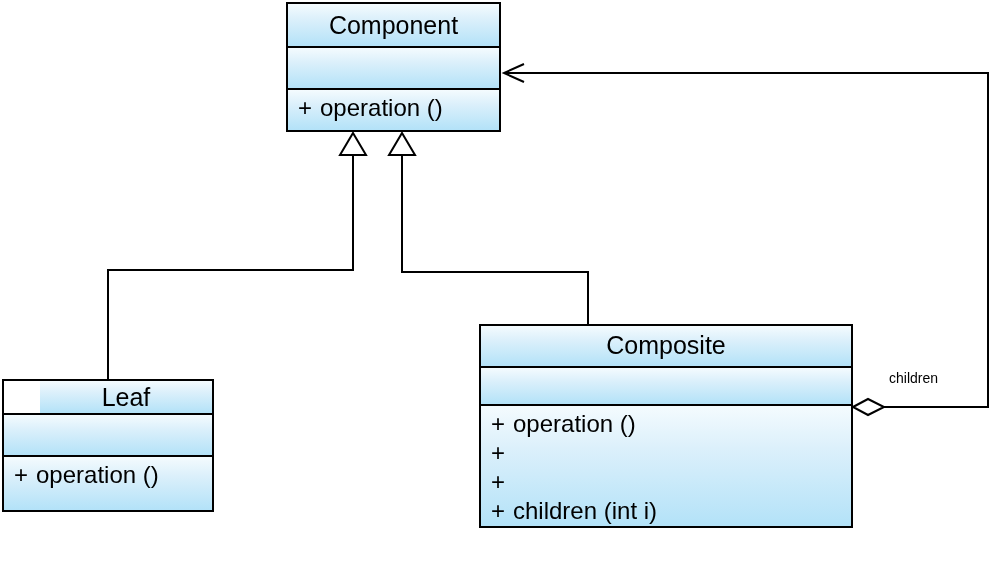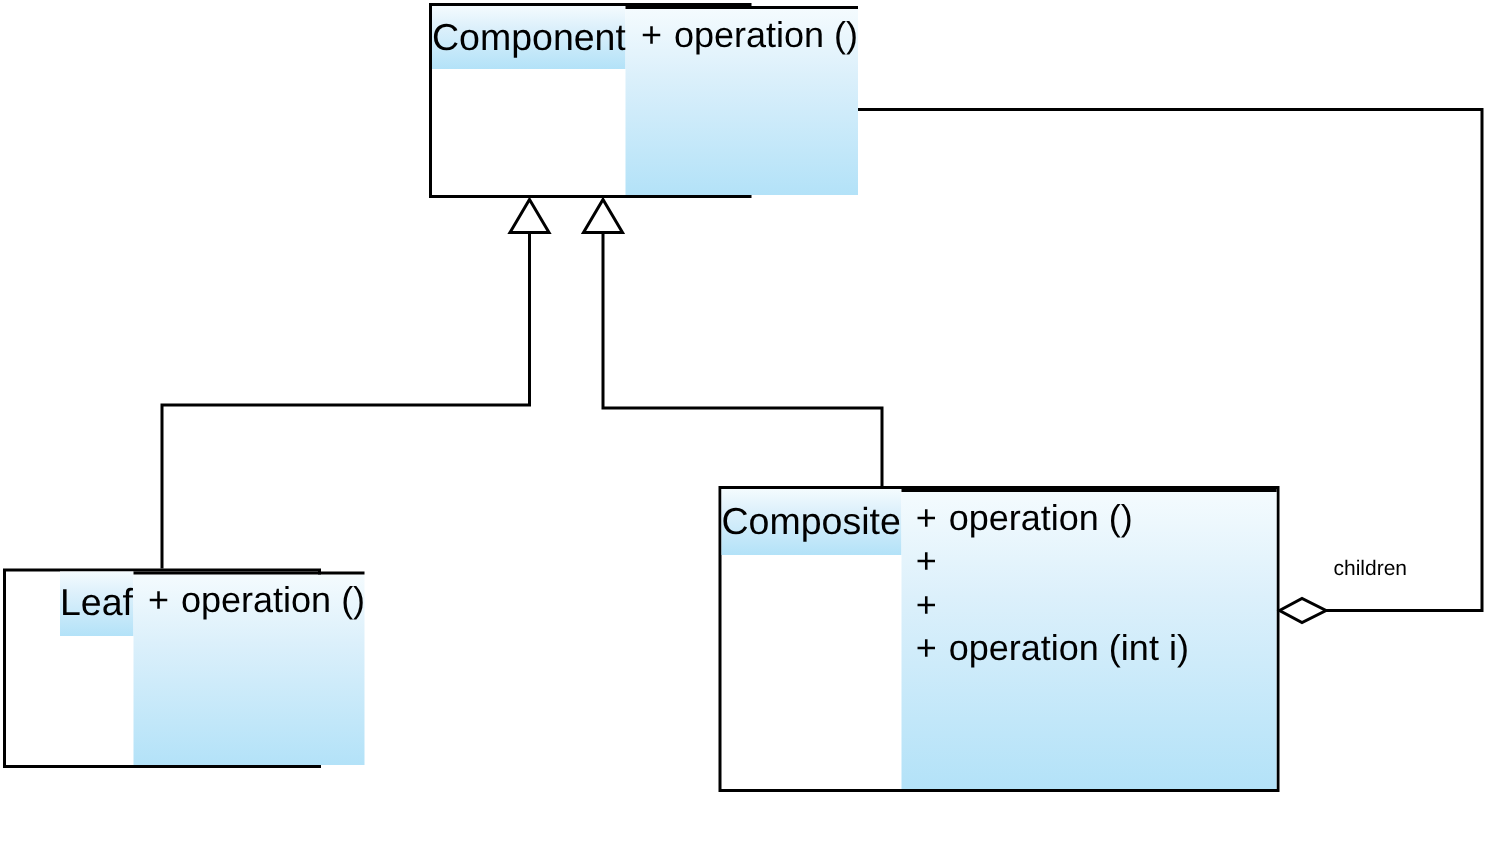--- a/index.html
+++ b/index.html
@@ -22,20 +22,21 @@
     left: 0;
     top: 0;
     width: 1000px;
     height: 575px;
   }
   .uml-class {
     position: absolute;
     box-sizing: border-box;
     border: 2px solid #000000;
     display: flex;
+    flex-direction: column;
   }
   .compartment {
     box-sizing: border-box;
     position: relative;
     background: linear-gradient(to bottom, #f4fbfe 0%, #dcf0fb 35%, #b3e2f8 100%);
   }
   .compartment + .compartment {
     border-top: 2px solid #000000;
   }
   .cmp-name {
@@ -106,21 +107,21 @@
     <div class="compartment cmp-attrs" style="height:42px;"></div>
     <div class="compartment cmp-ops" style="flex:1 1 auto;">
       <div class="op-row">
         <span class="op-vis">+</span>
         <span>operation ()</span>
       </div>
     </div>
   </div>
 
   <div class="uml-class" style="left:2px; top:379px; width:212px; height:133px;">
-    <div class="compartment cmp-name" style="height:43px;margin-left:36px;">
+    <div class="compartment cmp-name" style="height:32px;margin-left:36px;">
       <span>Leaf</span>
     </div>
     <div class="compartment cmp-attrs" style="height:42px;"></div>
     <div class="compartment cmp-ops" style="flex:1 1 auto;">
       <div class="op-row">
         <span class="op-vis">+</span>
         <span>operation ()</span>
       </div>
     </div>
   </div>
@@ -136,20 +137,20 @@
         <span>operation ()</span>
       </div>
       <div class="op-row">
         <span class="op-vis">+</span>
       </div>
       <div class="op-row">
         <span class="op-vis">+</span>
       </div>
       <div class="op-row">
         <span class="op-vis">+</span>
-        <span>operation (int i)</span>
+        <span>children (int i)</span>
       </div>
     </div>
   </div>
 
   <div class="edge-label" style="left:889px; top:371px;">children</div>
 
 </div>
 
 </body></html>

